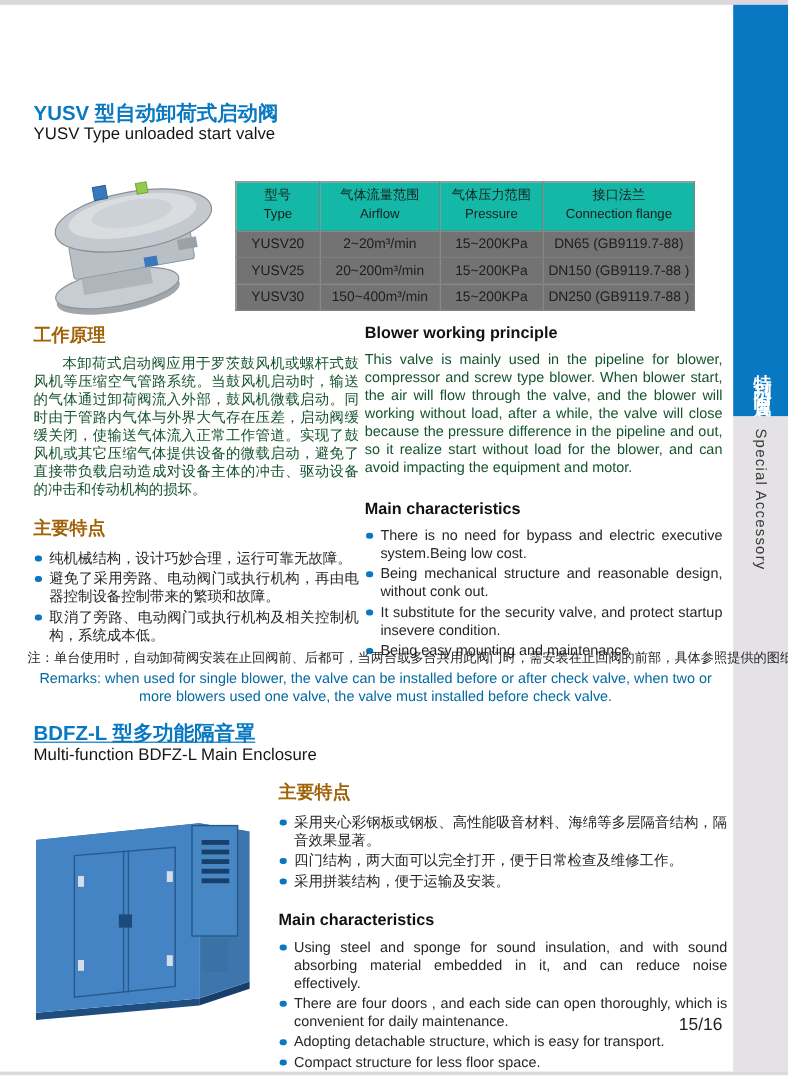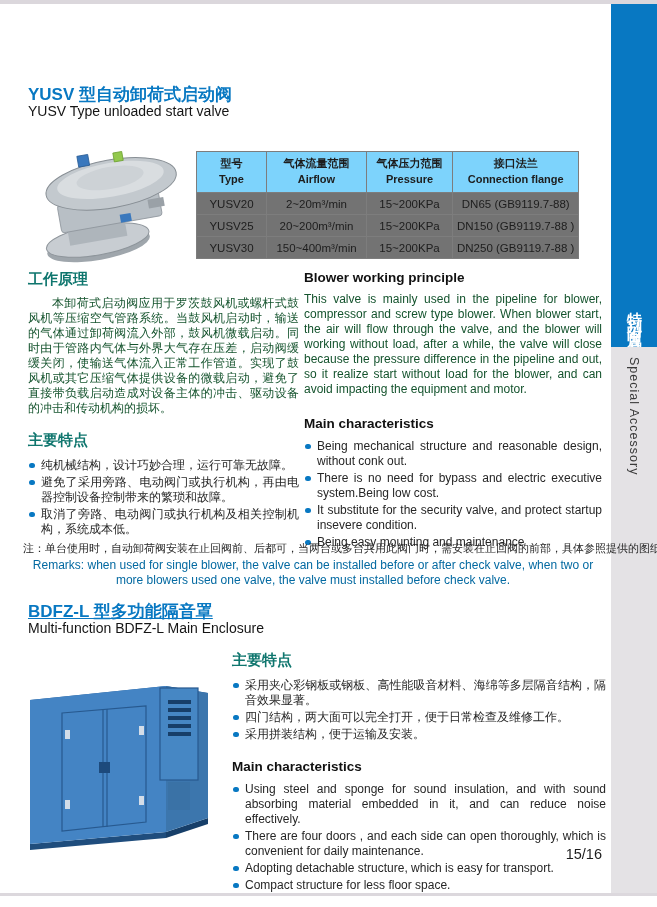--- a/index.html
+++ b/index.html
@@ -23,26 +23,26 @@
   }
 
   .sec-title { position:absolute; font-size:17px; font-weight:bold; color:#0878c2; white-space:nowrap; }
   .sec-sub   { position:absolute; font-size:14px; color:#151515; white-space:nowrap; }
 
   
   .spec-table { position:absolute; left:196px; top:151px; border-collapse:collapse; table-layout:fixed; }
   .spec-table th, .spec-table td {
     border:1px solid #7d7d7d; text-align:center; vertical-align:middle; color:#1d1d1d; padding:0 4px;
   }
-  .spec-table th { background:#7dd3fc; font-weight:bold; font-size:11px; line-height:1.45; height:40px; }
+  .spec-table th { background:#14b8a6; font-weight:normal; font-size:11px; line-height:1.45; height:40px; }
   .spec-table td { background:#737373; font-size:11.5px; height:21px; white-space:nowrap; }
   .c1{width:70px} .c2{width:100px} .c3{width:86px} .c4{width:111px}
 
   .col { position:absolute; }
-  .h-cn { font-size:15px; font-weight:bold; color:#0f766e; margin:0; }
+  .h-cn { font-size:15px; font-weight:bold; color:#a16207; margin:0; }
   .h-en { font-size:13.5px; font-weight:bold; color:#111; margin:0; }
   .para { font-size:12px; line-height:15px; text-align:justify; color:#14532d; margin:7px 0 0 0; }
   .indent { text-indent:2em; }
 
   ul.feat { list-style:none; margin:8px 0 0 0; padding:0; font-size:12px; line-height:15px; color:#262626; }
   ul.feat li { position:relative; padding-left:13px; margin-bottom:2px; text-align:justify; }
   ul.feat li::before {
     content:""; position:absolute; left:1px; top:4.5px; width:5.5px; height:5.5px;
     border-radius:50%; background:#0878c2;
   }
@@ -135,22 +135,22 @@
       <li>避免了采用旁路、电动阀门或执行机构，再由电器控制设备控制带来的繁琐和故障。</li>
       <li>取消了旁路、电动阀门或执行机构及相关控制机构，系统成本低。</li>
     </ul>
   </div>
 
   <div class="col" style="left:304px; top:270px; width:298px;">
     <p class="h-en">Blower working principle</p>
     <p class="para">This valve is mainly used in the pipeline for blower, compressor and screw type blower. When blower start, the air will flow through the valve, and the blower will working without load, after a while, the valve will close because the pressure difference in the pipeline and out, so it realize start without load for the blower, and can avoid impacting the equipment and motor.</p>
     <p class="h-en" style="margin-top:19px;">Main characteristics</p>
     <ul class="feat">
+      <li>There is no need for bypass and electric executive system.Being low cost.</li>
       <li>Being mechanical structure and reasonable design, without conk out.</li>
-      <li>There is no need for bypass and electric executive system.Being low cost.</li>
       <li>It substitute for the security valve, and protect startup insevere condition.</li>
       <li>Being easy mounting and maintenance</li>
     </ul>
   </div>
 
   <div class="note">
     <p class="note-cn">注：单台使用时，自动卸荷阀安装在止回阀前、后都可，当两台或多台共用此阀门时，需安装在止回阀的前部，具体参照提供的图纸。</p>
     <p class="note-en">Remarks: when used for single blower, the valve can be installed before or after check valve, when two or more blowers used one valve, the valve must installed before check valve.</p>
   </div>
 

